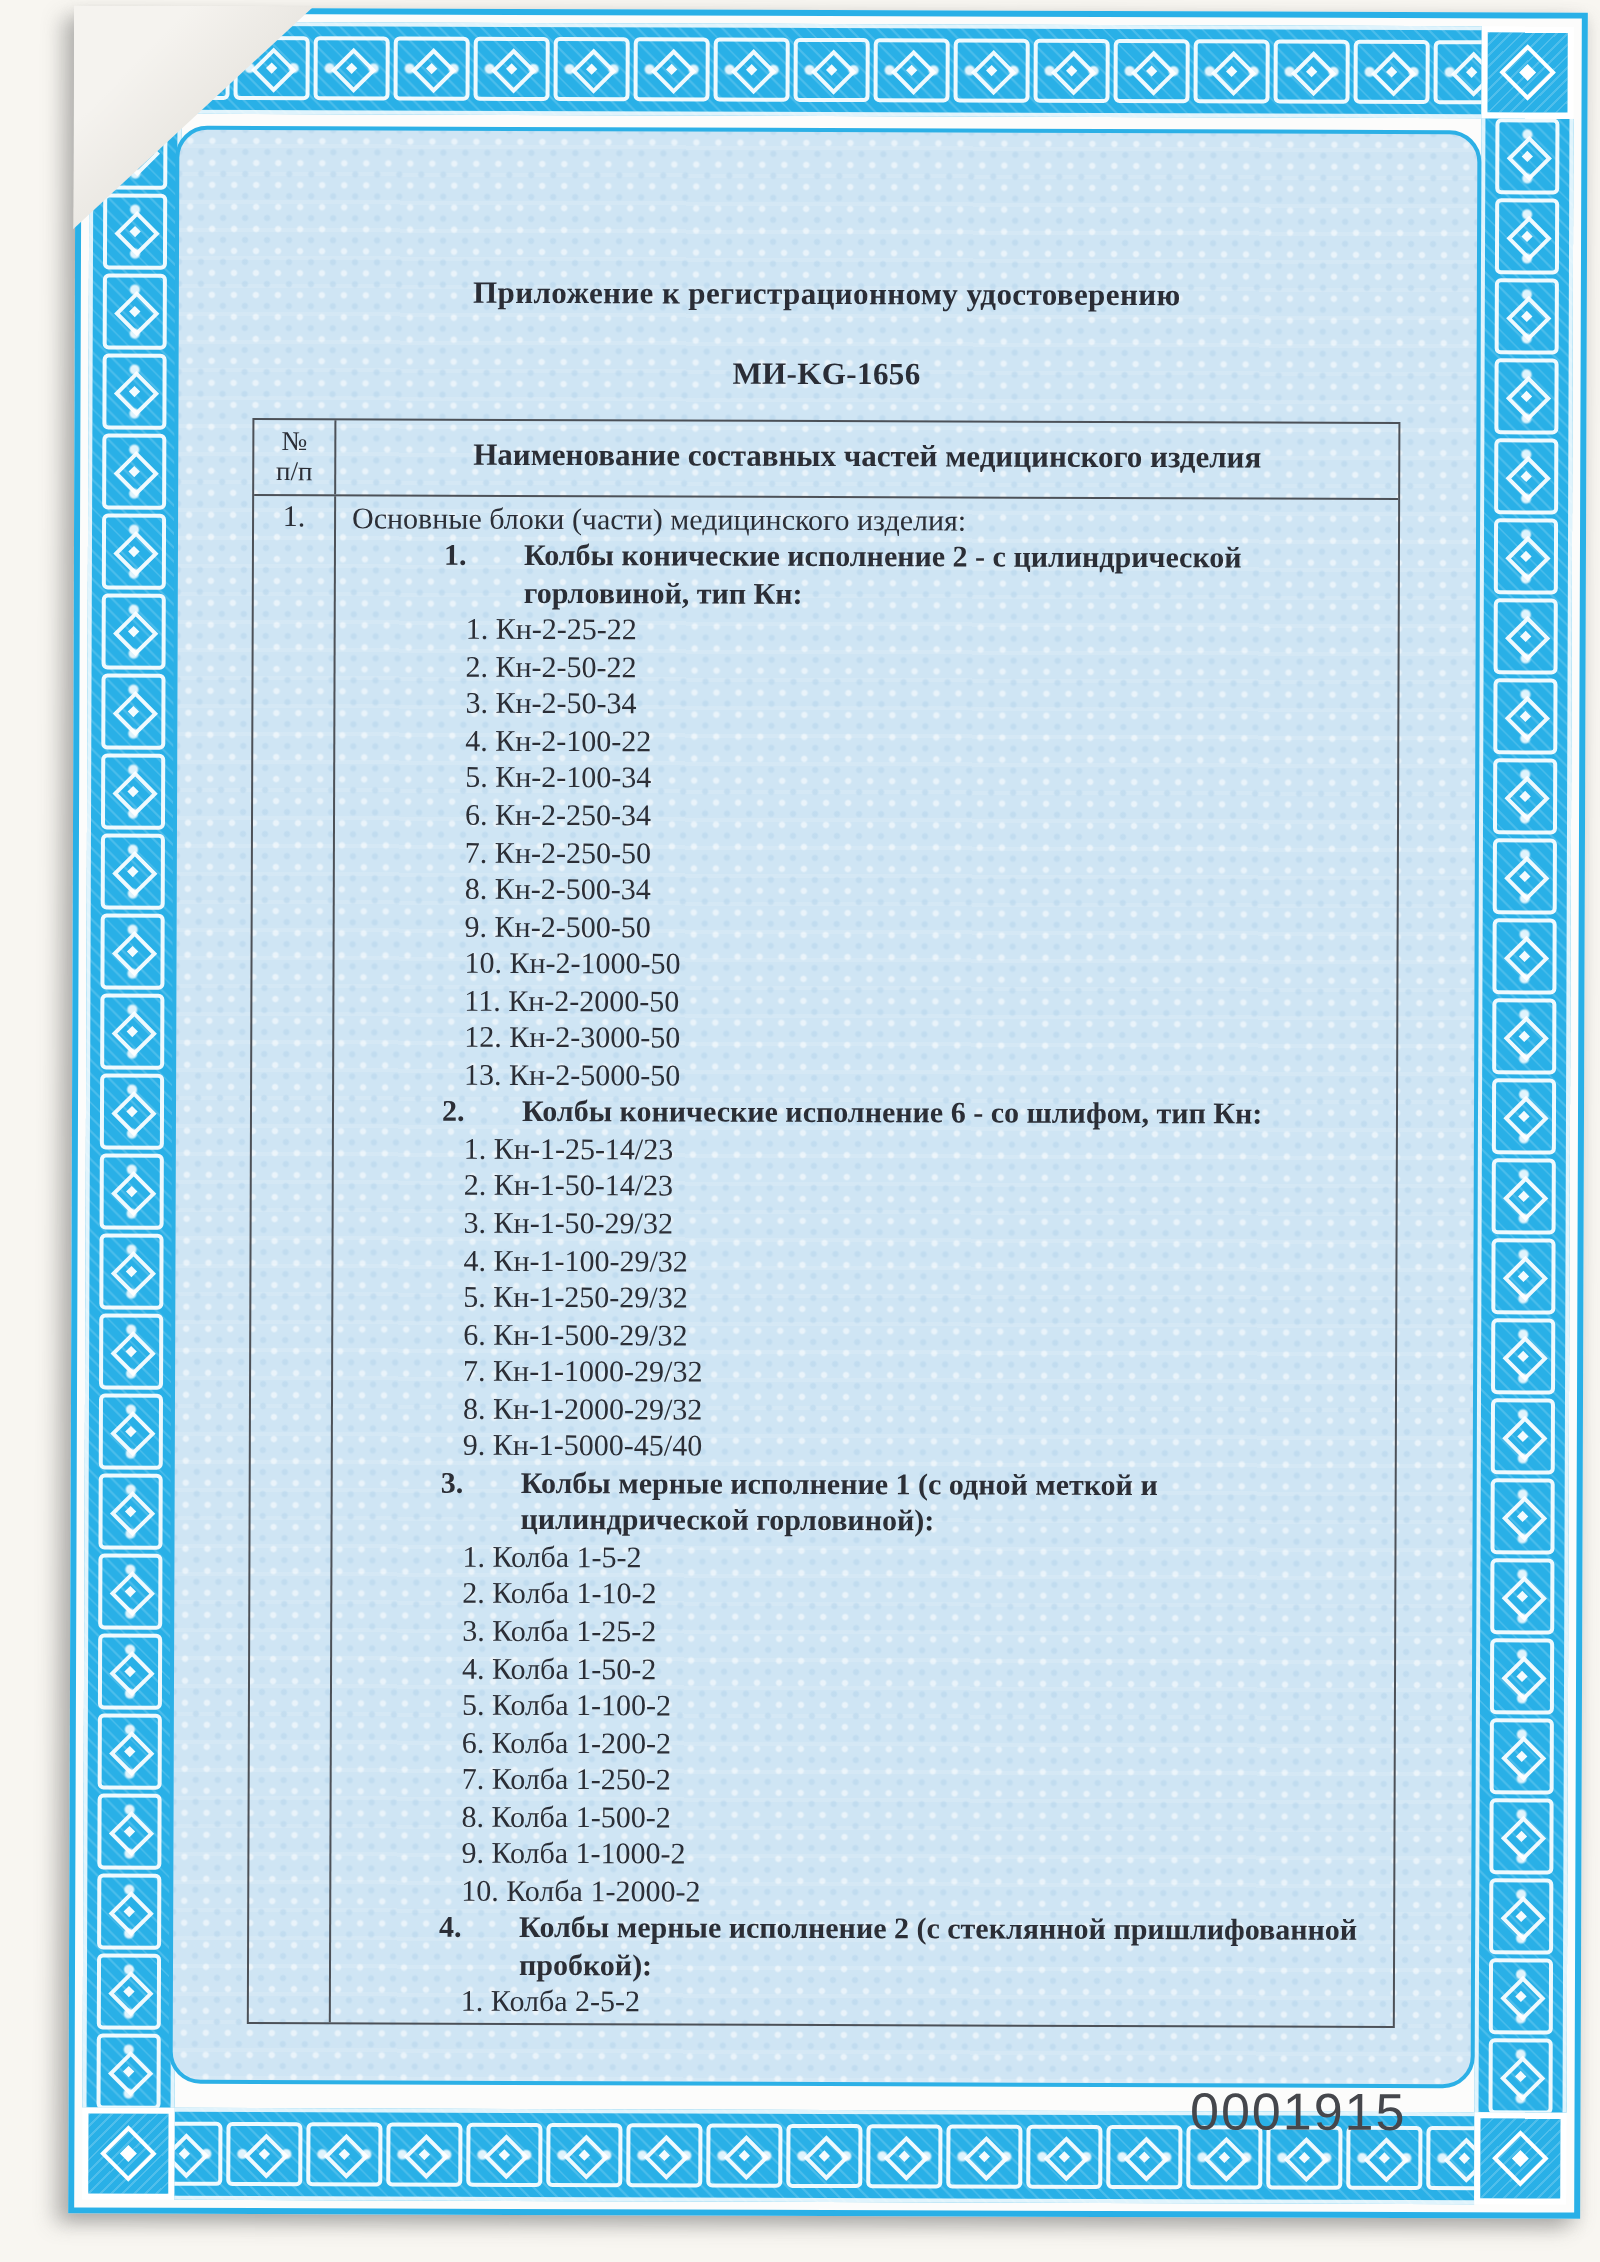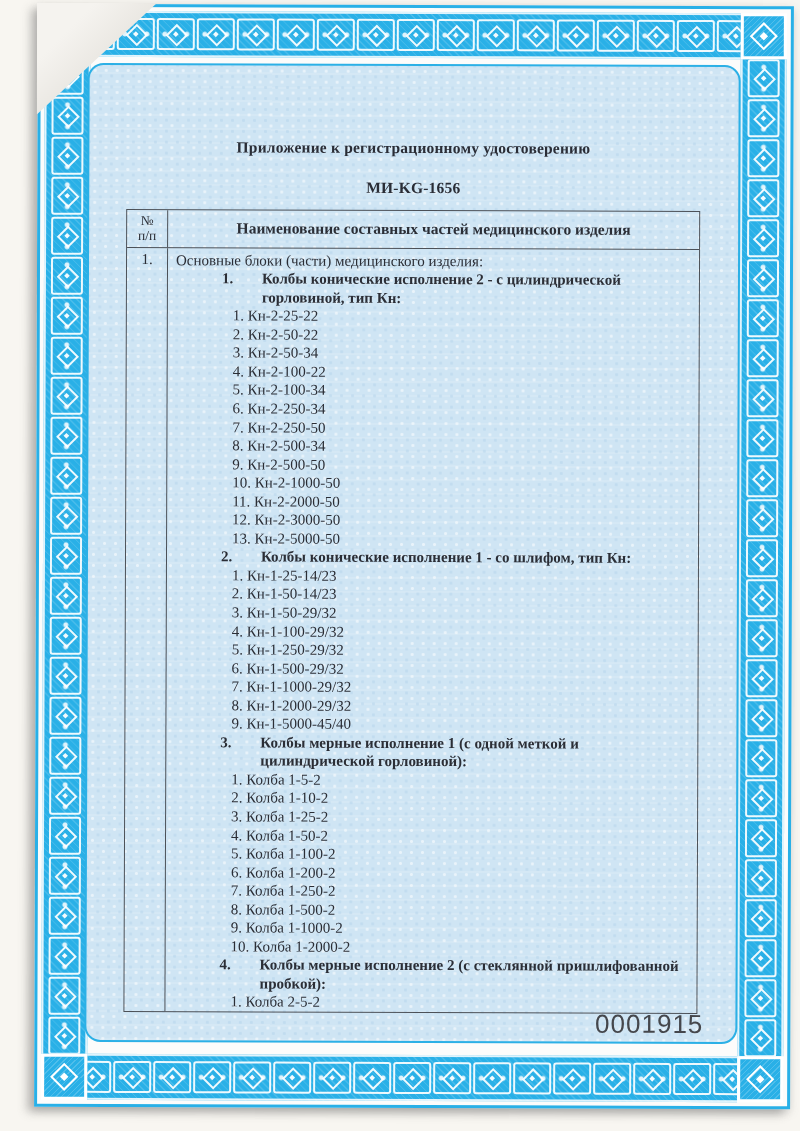--- a/index.html
+++ b/index.html
@@ -110,21 +110,21 @@
     text-align:center;font-size:15px;padding-top:3px;
   }
   .td-content{
     flex:1;padding:3px 4px 0 8px;font-size:15px;line-height:18.55px;overflow:hidden;
   }
   .sec-h{display:flex;margin-left:46px;font-weight:bold;}
   .sec-n{width:40px;flex:0 0 auto;}
   .sec-t{max-width:438px;}
   .item{margin-left:57px;}
   .serial{
-    position:absolute;top:1000px;right:84px;z-index:4;
+    position:absolute;top:1032px;right:84px;z-index:4;
     font-family:"Liberation Sans","DejaVu Sans",sans-serif;
     font-size:26px;color:#45474c;letter-spacing:1px;
   }
 </style>
 </head>
 <body>
 
 <div class="page">
 
   <div class="band band-top">
@@ -262,21 +262,21 @@
           <div class="item">6. Кн-2-250-34</div>
           <div class="item">7. Кн-2-250-50</div>
           <div class="item">8. Кн-2-500-34</div>
           <div class="item">9. Кн-2-500-50</div>
           <div class="item">10. Кн-2-1000-50</div>
           <div class="item">11. Кн-2-2000-50</div>
           <div class="item">12. Кн-2-3000-50</div>
           <div class="item">13. Кн-2-5000-50</div>
           <div class="sec-h">
             <span class="sec-n">2.</span>
-            <span class="sec-t">Колбы конические исполнение 1 - со шлифом, тип Кн:</span>
+            <span class="sec-t">Колбы конические исполнение 6 - со шлифом, тип Кн:</span>
           </div>
           <div class="item">1. Кн-1-25-14/23</div>
           <div class="item">2. Кн-1-50-14/23</div>
           <div class="item">3. Кн-1-50-29/32</div>
           <div class="item">4. Кн-1-100-29/32</div>
           <div class="item">5. Кн-1-250-29/32</div>
           <div class="item">6. Кн-1-500-29/32</div>
           <div class="item">7. Кн-1-1000-29/32</div>
           <div class="item">8. Кн-1-2000-29/32</div>
           <div class="item">9. Кн-1-5000-45/40</div>

